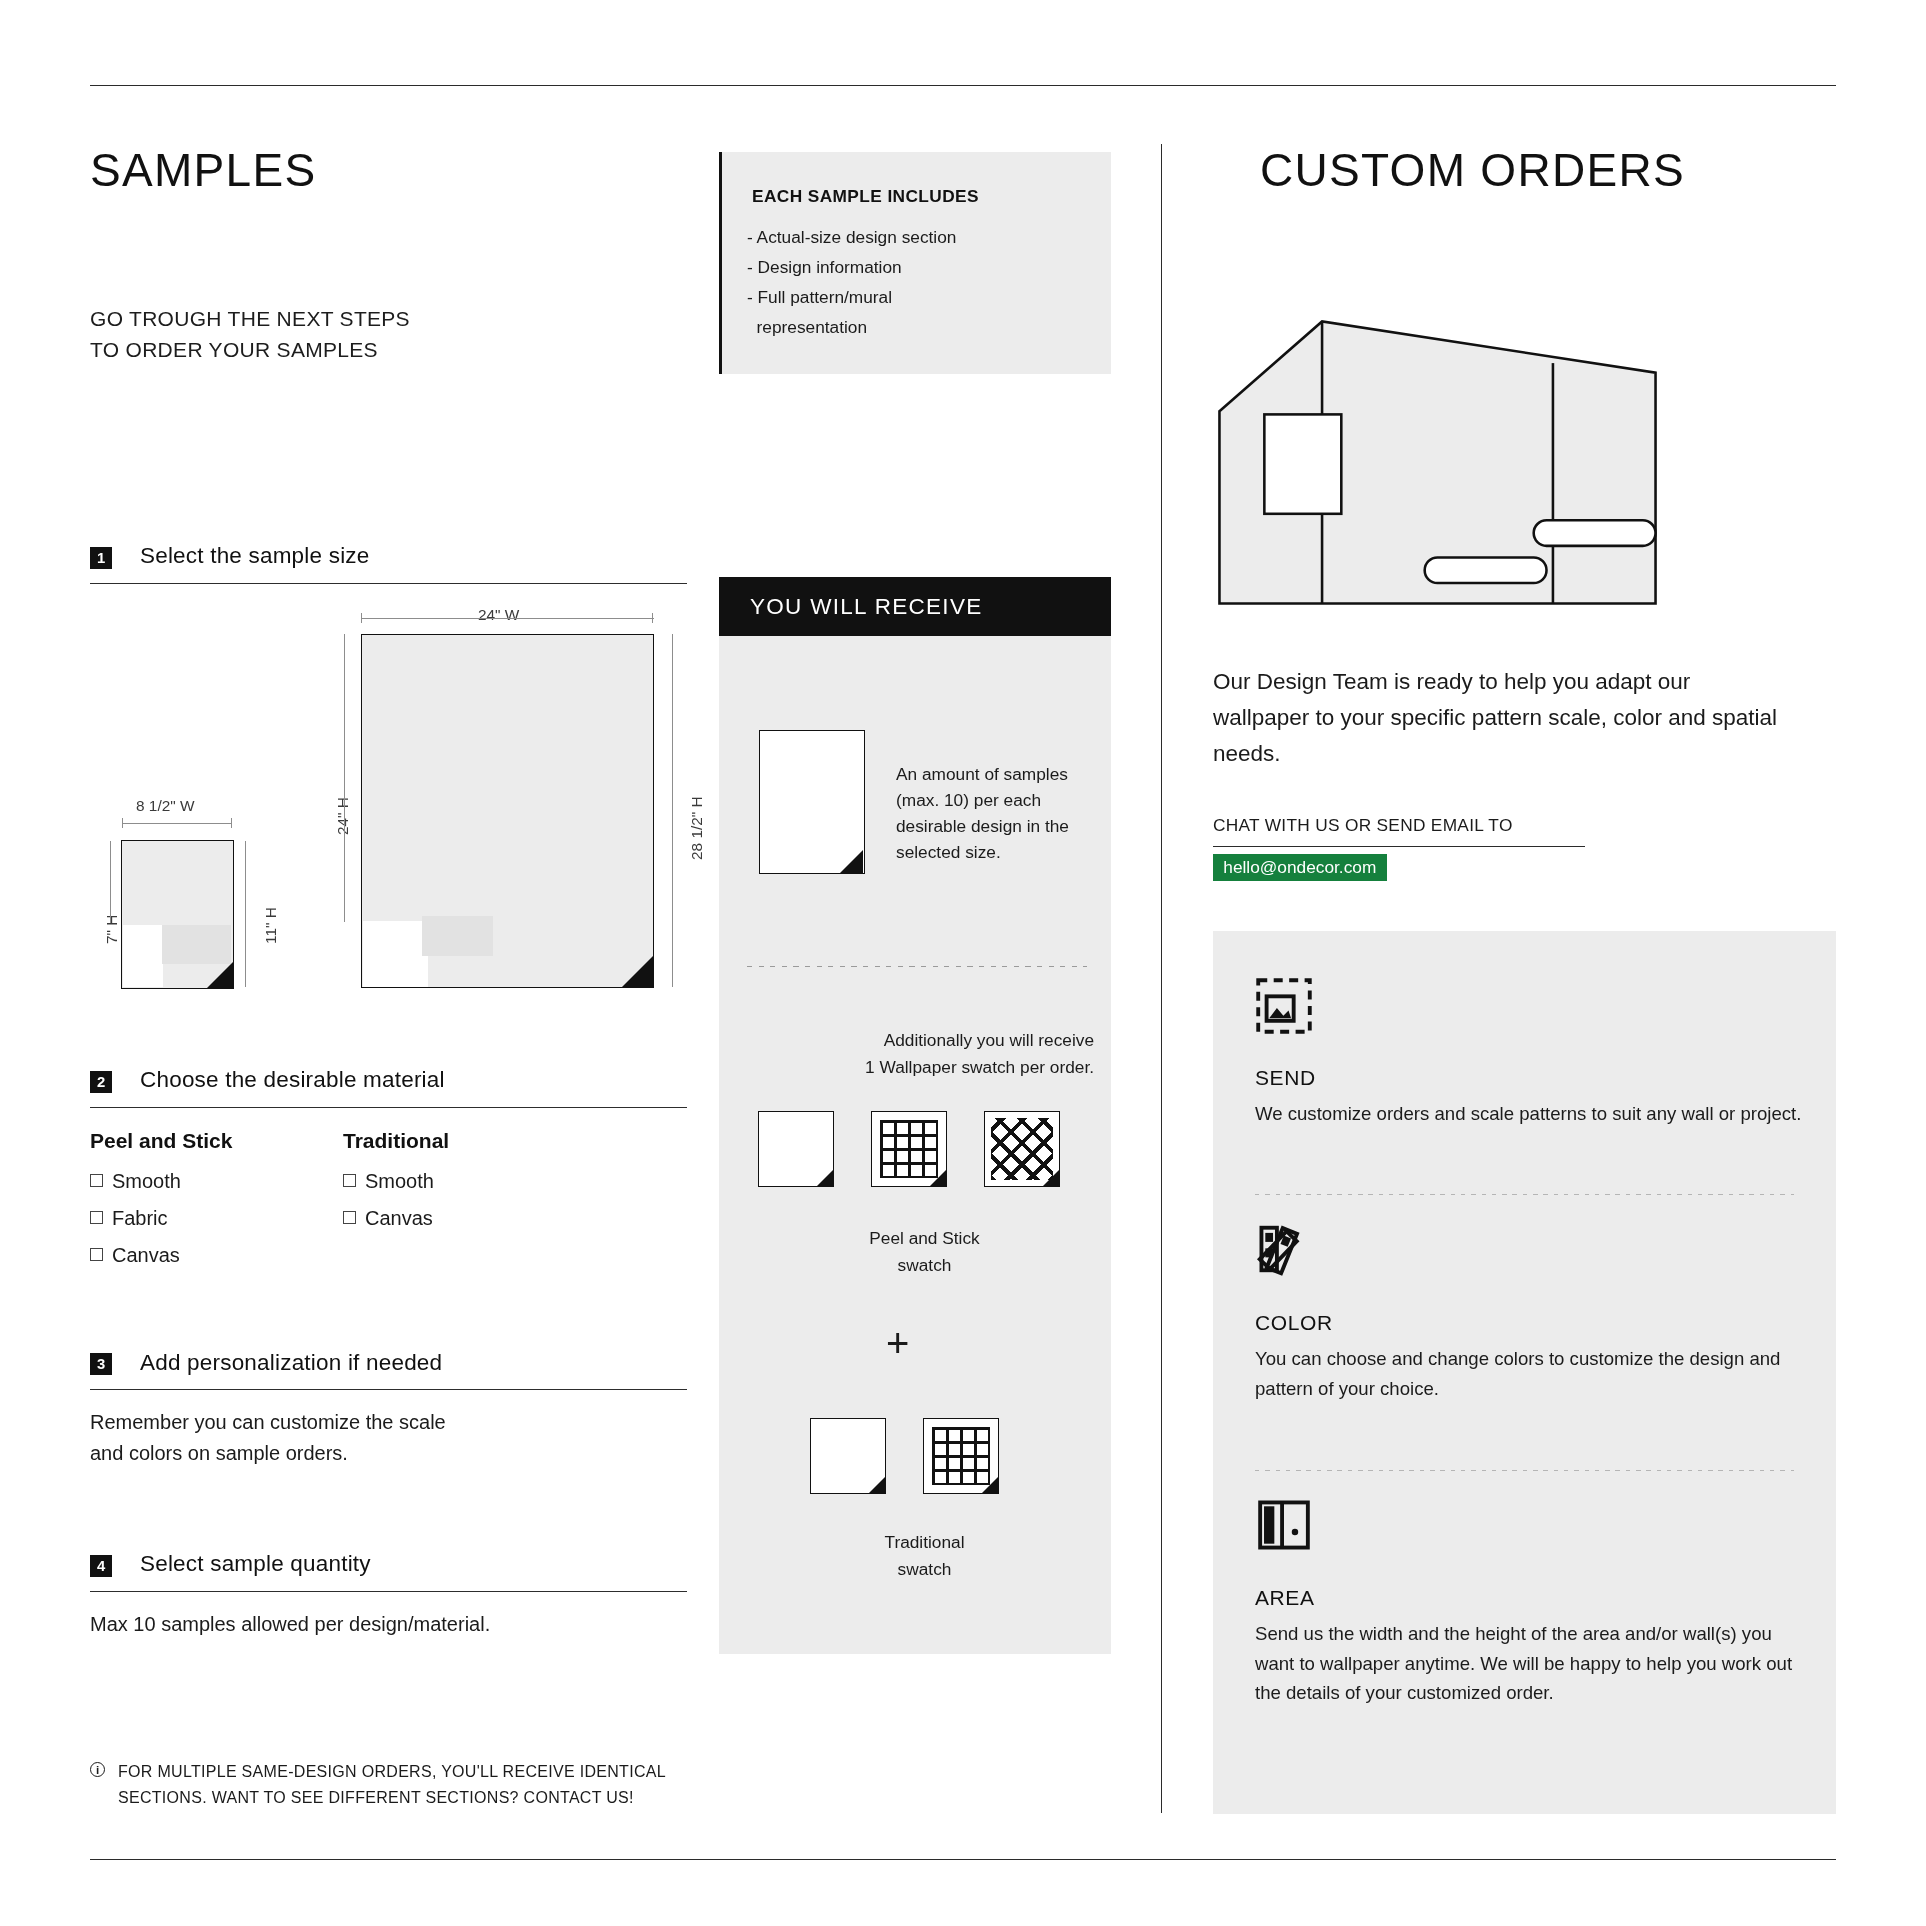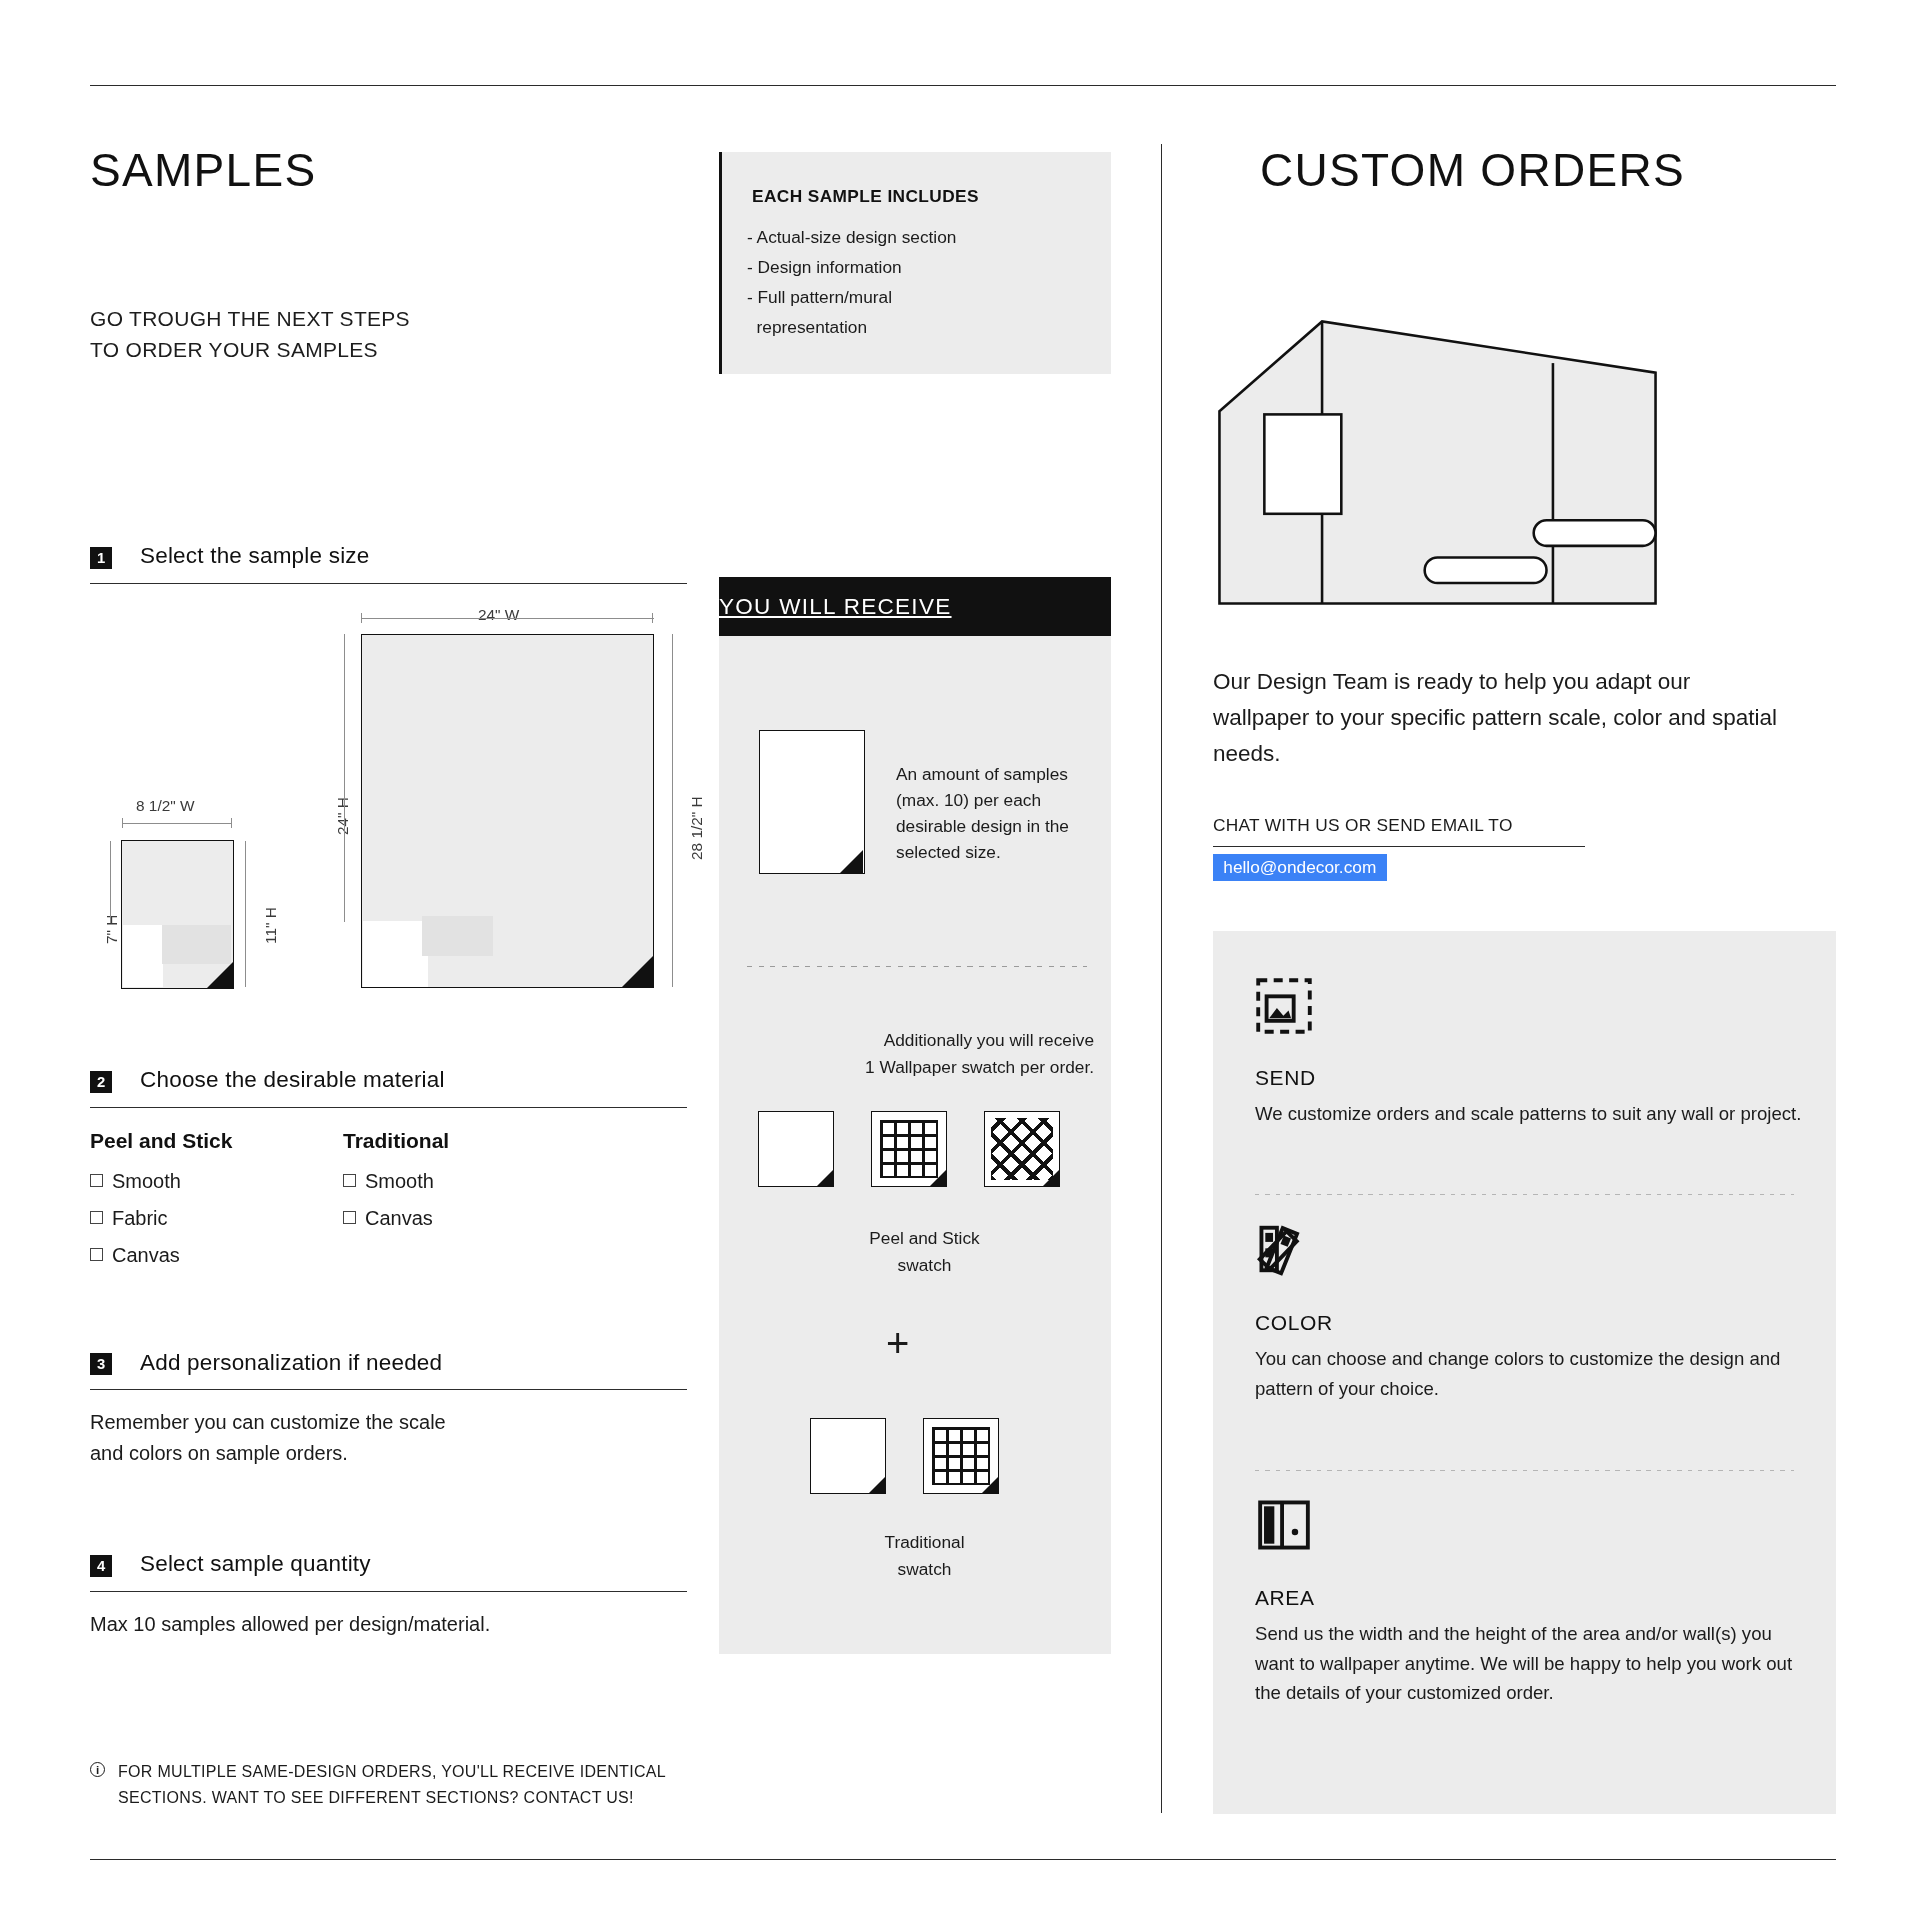--- a/index.html
+++ b/index.html
@@ -229,21 +229,21 @@
   }
   .ywr-head {
     position: absolute;
     left: 719px; top: 577px;
     width: 392px; height: 59px;
     background: #111;
     color: #fff;
     font-size: 22.5px;
     letter-spacing: 1.3px;
     line-height: 59px;
-    text-decoration: underline;
+    padding-left: 31px;
   }
   .ywr-sheet {
     position: absolute;
     left: 759px; top: 730px;
     width: 106px; height: 144px;
     background: #fff;
     border: 1.9px solid #111;
   }
   .ywr-sheet-corner {
     position: absolute;
@@ -350,21 +350,21 @@
   .chat-underline {
     position: absolute;
     left: 1213px; top: 846px;
     width: 372px; height: 1.3px;
     background: #2b2b2b;
   }
   .email-chip {
     position: absolute;
     left: 1213px; top: 854px;
     height: 27px;
-    background: #3b82f6;
+    background: #15803d;
     color: #fff;
     font-size: 17.3px;
     line-height: 27px;
     padding: 0 10.3px;
   }
   .feature-panel {
     position: absolute;
     left: 1213px; top: 931px;
     width: 623px; height: 883px;
     background: #ececec;

